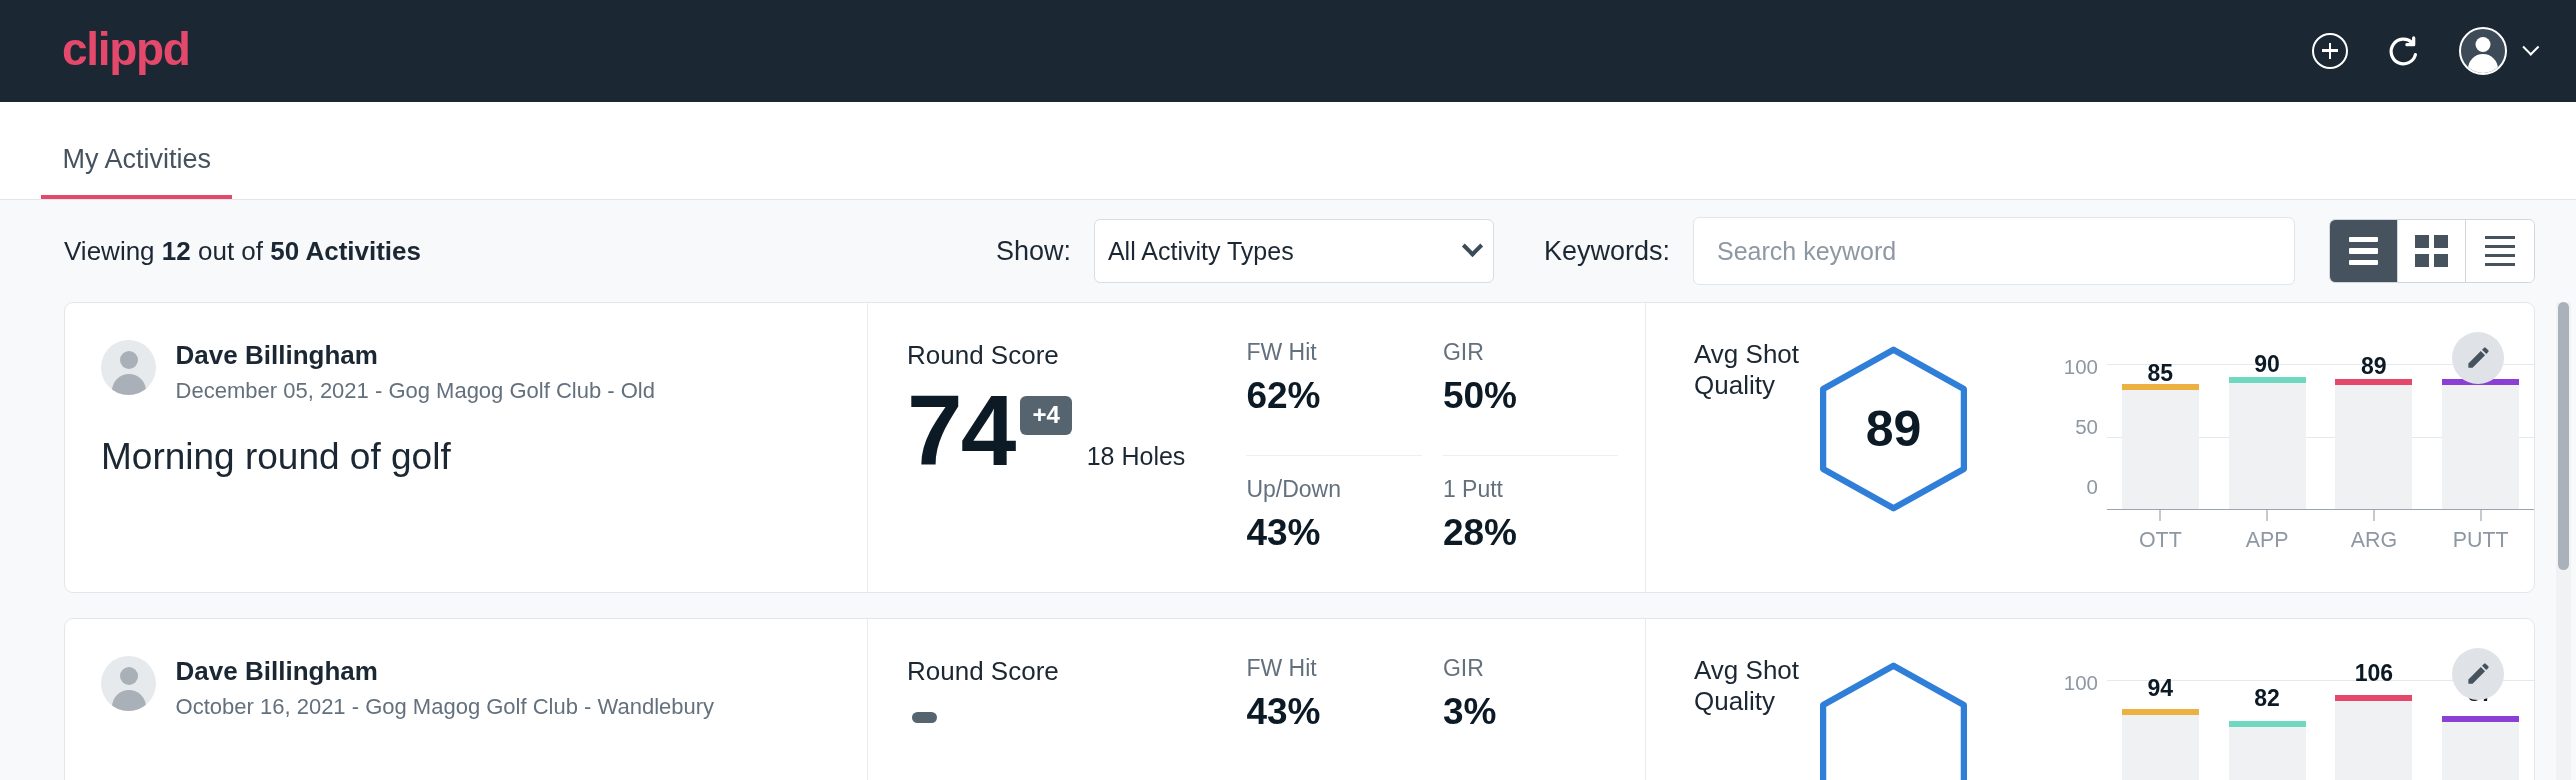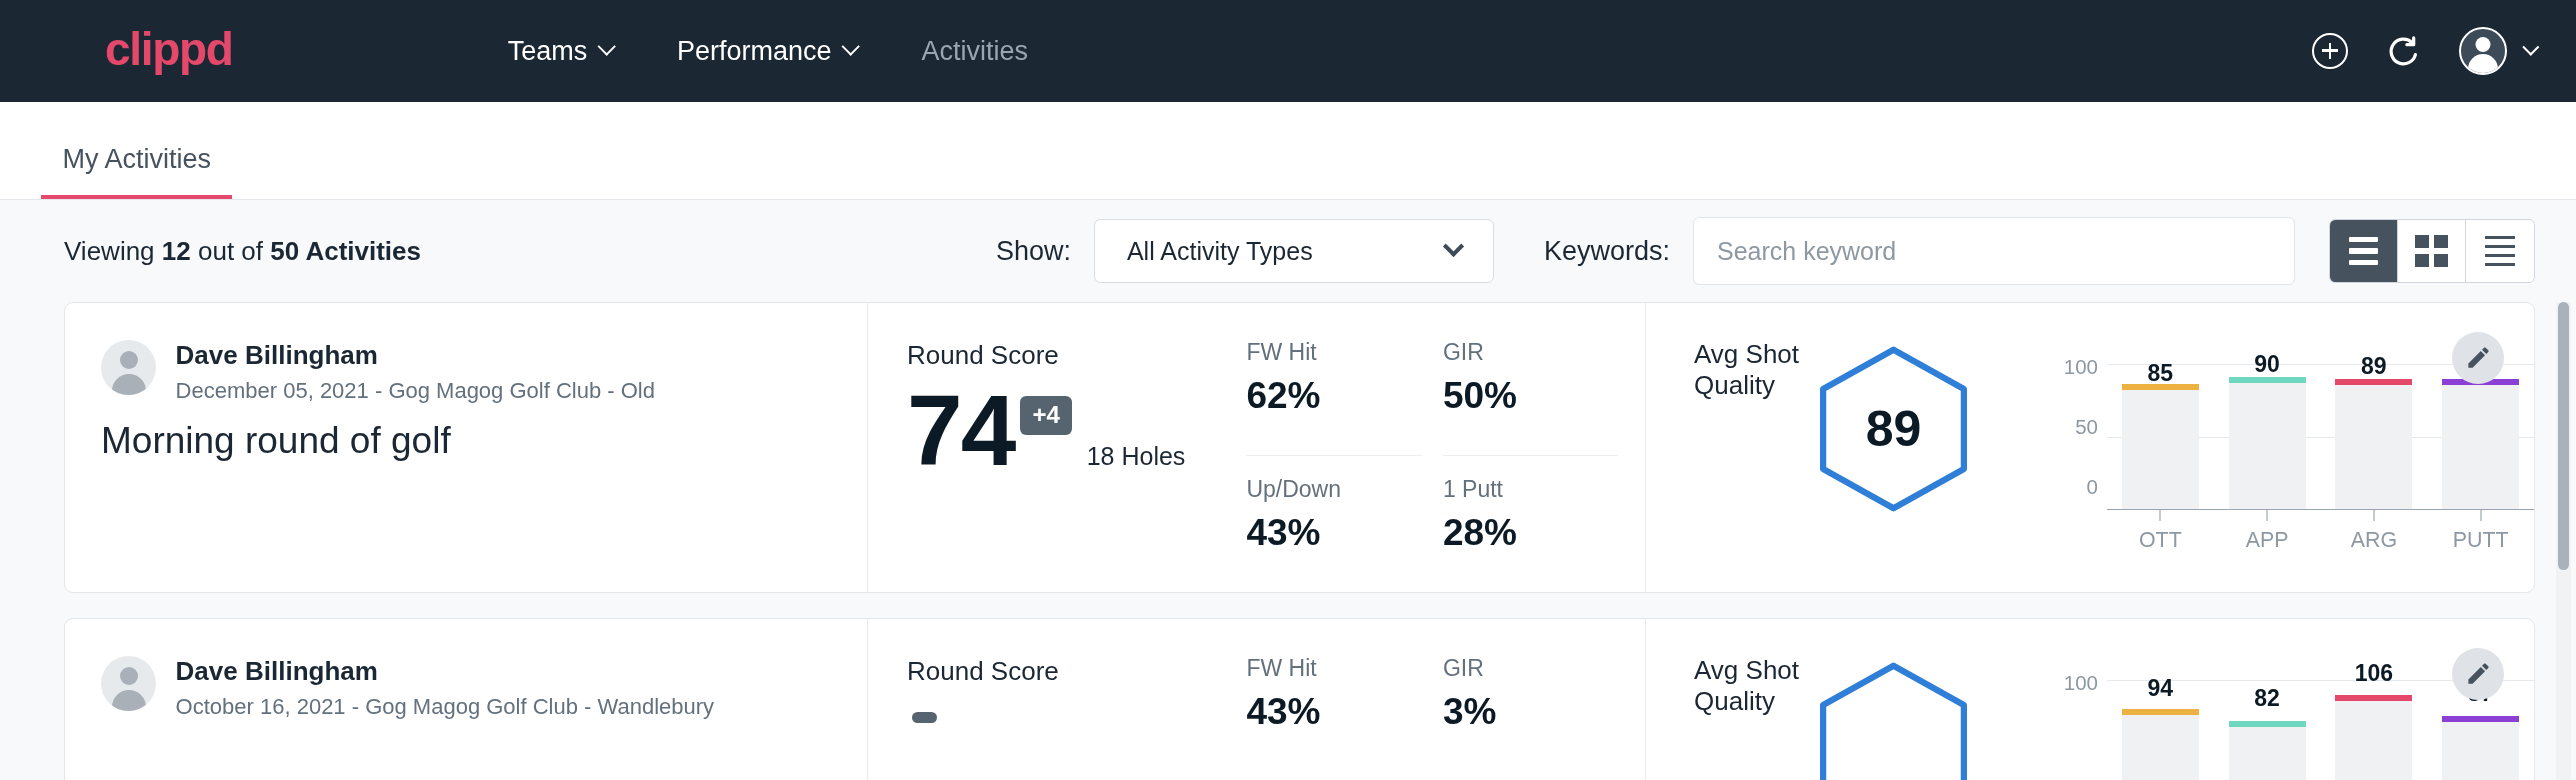--- a/index.html
+++ b/index.html
@@ -19,21 +19,20 @@
     padding: 0 39px 0 62px;
     position: relative;
   }
   .logo {
     font-size: 46px;
     font-weight: 700;
     color: #e4486b;
     letter-spacing: -1.3px;
     line-height: 1;
     padding-bottom: 3.6px;
-    margin-left: 43px;
   }
   .nav {
     display: flex;
     align-items: center;
     margin-left: 243px;
     gap: 0;
   }
   .nav-item {
     display: flex;
     align-items: center;
@@ -122,21 +121,21 @@
   .viewing { font-size: 26px; color: #1b2733; white-space: nowrap; }
   .viewing b { font-weight: 700; }
   .toolbar-mid { margin-left: auto; display: flex; align-items: center; }
   .label { font-size: 27px; color: #1b2733; margin-right: 23px; white-space: nowrap; }
   .select {
     width: 400px; height: 64px;
     background: #fff;
     border: 0.9px solid #d7dde3;
     border-radius: 6.2px;
     display: flex; align-items: center;
-    padding: 0 32px;
+    padding: 0 13px;
     font-size: 25px; color: #1b2733;
     cursor: pointer;
     position: relative;
   }
   .select .chev-dn {
     margin-left: auto;
     width: 15px; height: 15px;
     border-right: 4.5px solid #3d4a57; border-bottom: 4.5px solid #3d4a57;
     transform: rotate(45deg) translate(-3.6px,-3.6px);
   }
@@ -208,21 +207,21 @@
   .player-av::before {
     content:""; position:absolute; width:18px;height:18px;border-radius:50%;
     background:#a9b0b8; left:50%; top:10.7px; transform:translateX(-50%);
   }
   .player-av::after {
     content:""; position:absolute; width:34px;height:21.4px;border-radius:17px 17px 0 0;
     background:#a9b0b8; left:50%; bottom:0; transform:translateX(-50%);
   }
   .player-name { font-size: 26px; font-weight: 700; color: #1b2733; line-height: 1.2; }
   .player-meta { font-size: 22px; color: #63707d; margin-top: 7.1px; }
-  .activity-title { font-size: 37px; color: #1b2733; margin-top: 16px; font-weight: 400; }
+  .activity-title { font-size: 37px; color: #1b2733; margin-top: 32px; font-weight: 400; }
   .data-source { font-size: 20.5px; color: #63707d; margin-top: 41px; }
 
   .card-col-score {
     width: 357px;
     padding: 37px 0 0 39px;
   }
   .sec-label { font-size: 26px; color: #1b2733; }
   .score-row { display: flex; align-items: flex-end; margin-top: 9px; text-align: right; }
   .score-num {
     font-size: 100px; font-weight: 700; color: #0c1a26;
@@ -307,33 +306,20 @@
     width: 10.7px; height: 268px;
     background: #a9b2bb; border-radius: 5.4px;
   }
 </style>
 </head>
 <body>
 
 <div class="header">
   <div class="logo">clippd</div>
 
-  <div class="nav">
-    <div class="nav-item">
-      <span>Teams</span>
-      <span class="chev"></span>
-    </div>
-    <div class="nav-item">
-      <span>Performance</span>
-      <span class="chev"></span>
-    </div>
-    <div class="nav-item muted">
-      <span>Activities</span>
-    </div>
-  </div>
 
   <div class="header-right">
     <div class="icon-circle-plus"></div>
     <svg width="37" height="37" viewBox="0 0 24 24">
       <path d="M17.65 6.35A8 8 0 1 0 19.73 14" fill="none" stroke="#ffffff" stroke-width="2.1" stroke-linecap="round"></path>
       <path d="M18.6 3.2v4.4h-4.4" fill="none" stroke="#ffffff" stroke-width="2.1" stroke-linecap="round" stroke-linejoin="round"></path>
     </svg>
     <div class="avatar-btn">
       <div class="avatar-circle"></div>
       <span class="chev-sm"></span>

